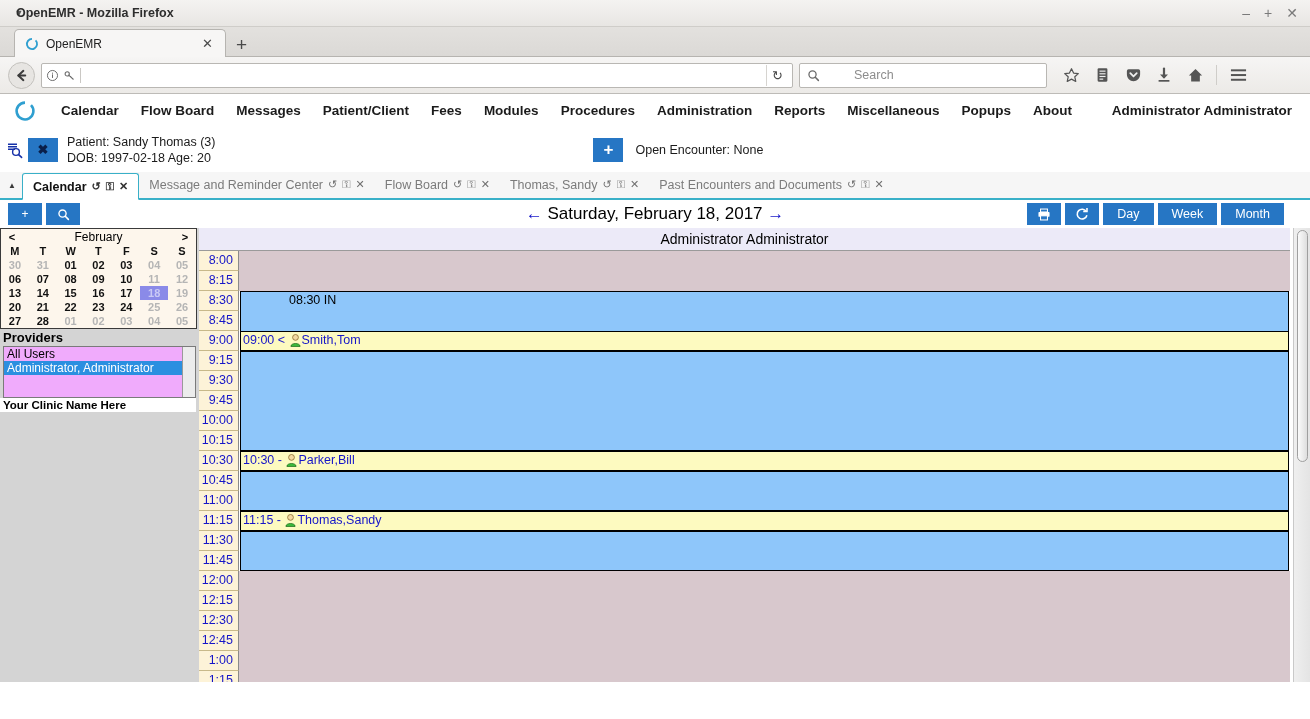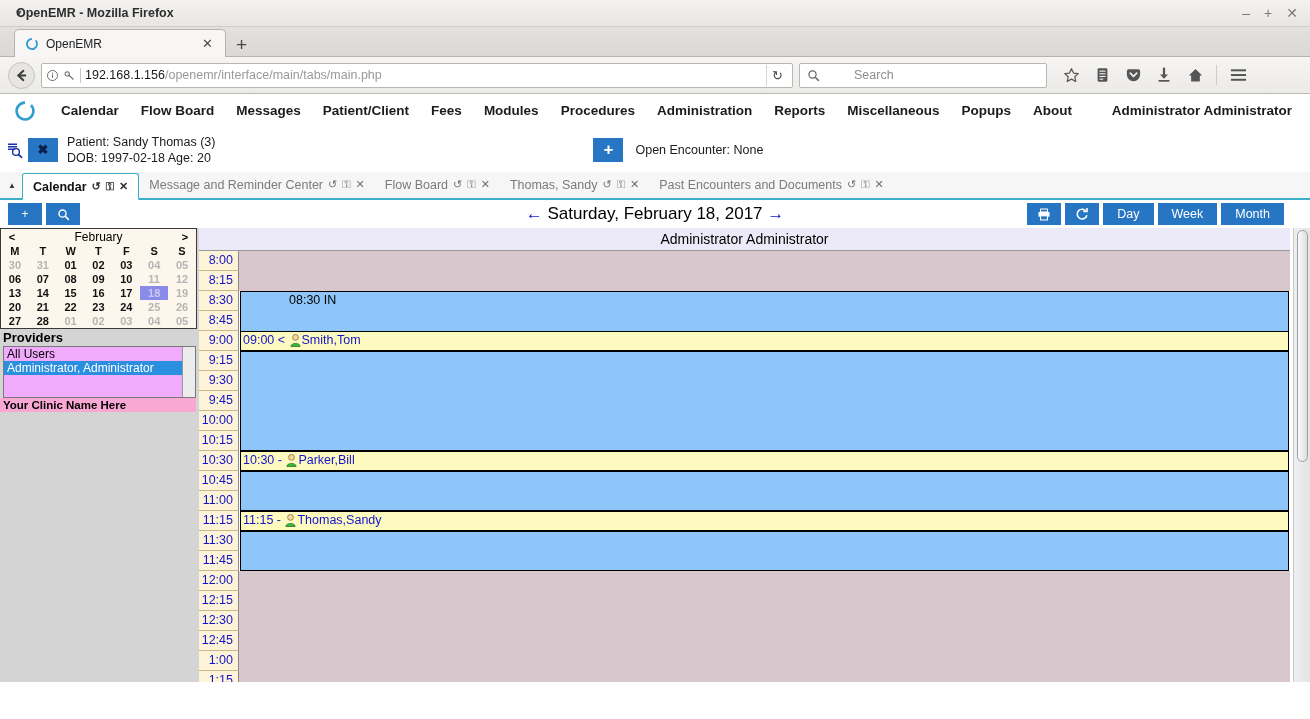--- a/index.html
+++ b/index.html
@@ -205,21 +205,21 @@
     background:#f0abfc; border:1px solid #7a7a7a;
     overflow: hidden; position: relative;
   }
   .prov-item { font-size: 12px; color:#000; padding: 0 3px; line-height: 14px; }
   .prov-item.sel { background:#2b8fe0; color:#fff; }
   .prov-scroll {
     position:absolute; right:0; top:0; width: 13px; height:100%;
     background:#ececec; border-left:1px solid #9a9a9a;
   }
   .clinic-name {
-    background:#f9a8d4; font-size:11.5px; font-weight:bold; color:#000;
+    background:#ffffff; font-size:11.5px; font-weight:bold; color:#000;
     padding: 1px 3px; width: 196px;
   }
 
   
   .gridwrap { flex: 1; position: relative; background:#fff; overflow:hidden; }
   .provhdr {
     height: 23px; background:#eceaf8; border-bottom:1px solid #9a9a9a;
     text-align:center; font-size:14px; color:#000; line-height:23px;
     width: 1091px;
   }
@@ -301,21 +301,20 @@
           <rect x="7.4" y="4.5" width="1.2" height="1.3" fill="#6a6a6a"></rect>
         </svg>
       </span>
       <span class="url-ico">
         <svg width="13" height="13" viewBox="0 0 16 16">
           <circle cx="5.2" cy="6" r="2.6" fill="none" stroke="#6a6a6a" stroke-width="1.3"></circle>
           <path d="M7 7.6 L12.6 12.6 M10.6 10.6 l1.4 1.4 M9.3 9.3 l1.3 1.3" stroke="#6a6a6a" stroke-width="1.3" fill="none" stroke-linecap="round"></path>
         </svg>
       </span>
       <span class="url-sep"></span>
-      <span class="url-text"><b>192.168.1.156</b><span>/openemr/interface/main/tabs/main.php</span></span>
       <span class="url-go">↻</span>
     </div>
     <div class="searchbar">
       <svg width="13" height="13" viewBox="0 0 16 16">
         <circle cx="6.8" cy="6.8" r="4.4" fill="none" stroke="#6a6a6a" stroke-width="1.6"></circle>
         <path d="M10.2 10.2 L14 14" stroke="#6a6a6a" stroke-width="1.8" stroke-linecap="round"></path>
       </svg>
       <span class="ph">Search</span>
     </div>
     <div class="navicons">

